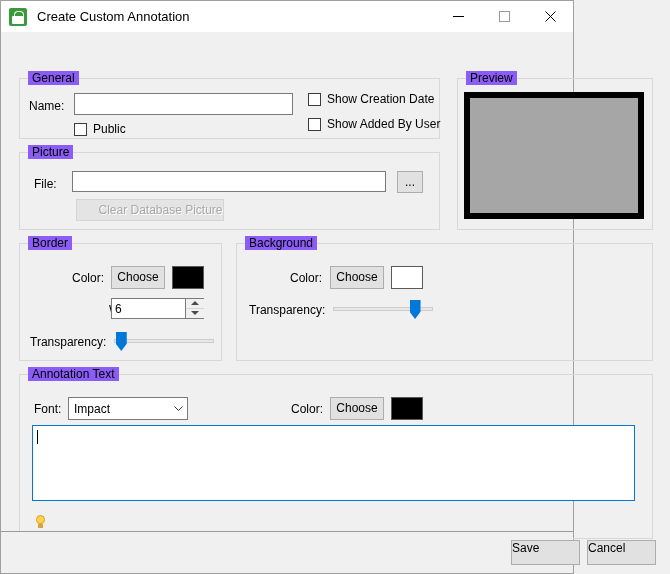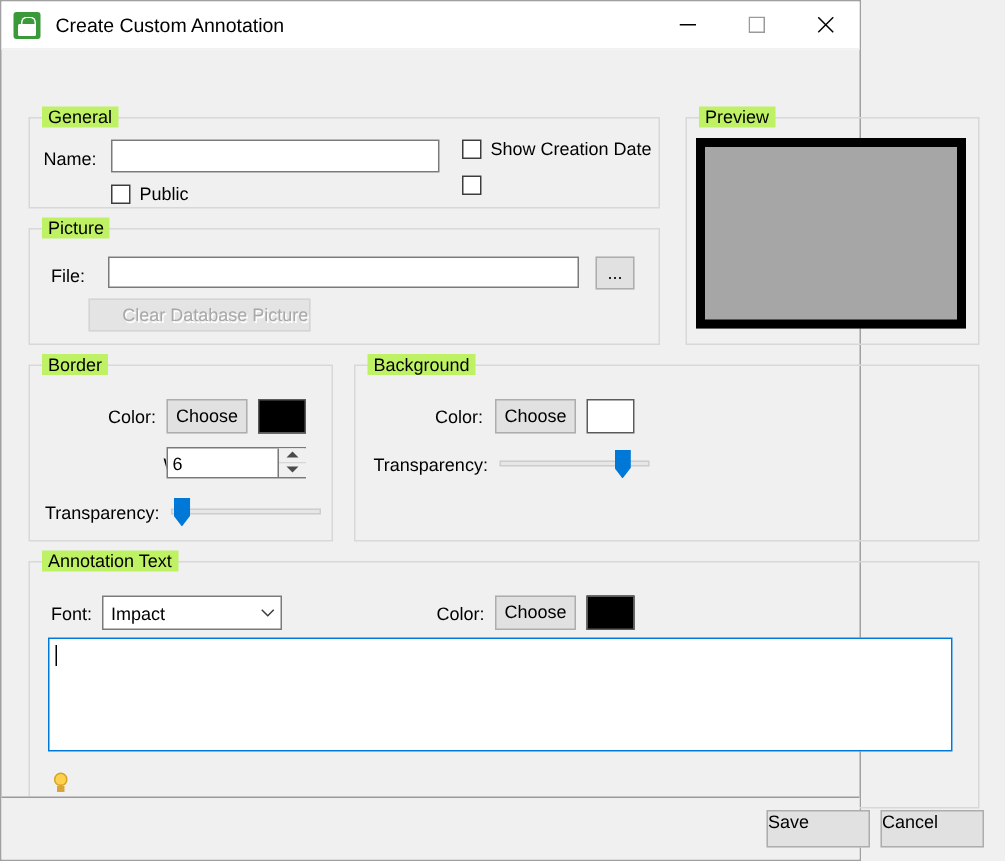--- a/index.html
+++ b/index.html
@@ -92,21 +92,21 @@
   
   .group {
     position: absolute;
     border: 1px solid #d8d8d8;
     background: transparent;
   }
   .group > .legend {
     position: absolute;
     top: -8px;
     left: 8px;
-    background: #bef264;
+    background: #8b5cf6;
     padding: 0 4px;
     font-size: 12px;
     color: #000;
     white-space: nowrap;
   }
 
   
   .lbl {
     font-size: 12px;
     color: #000;
@@ -363,34 +363,35 @@
       <span class="cblabel">Public</span>
     </div>
 
     <div class="cbwrap" style="left:307px; top:59px;align-items:center;">
       <span class="cbbox"></span>
       <span class="cblabel">Show Creation Date</span>
     </div>
 
     <div class="cbwrap" style="left:307px; top:84px;">
       <span class="cbbox"></span>
+      <span class="cblabel">Show Added By User</span>
     </div>
 
     <div class="group" style="left:456px; top:45px; width:196px; height:152px;">
       <span class="legend">Preview</span>
     </div>
     <div id="preview-box" style="left: 463px; top: 59px; width: 180px; height: 127px; border-color: rgb(0, 0, 0); background: rgb(166, 166, 166);"></div>
 
     <div class="group" style="left:18px; top:119px; width:421px; height:78px;">
       <span class="legend">Picture</span>
     </div>
     <span class="lbl" style="left:33px; top:144px;">File:</span>
     <input class="textbox" style="left: 71px; top: 138px; width: 314px; height: 21px;" value="">
     <div class="btn" style="left:396px; top:138px; width:26px; height:22px; line-height:20px;">...</div>
-    <div class="btn disabled" style="left:58px; top:166px; width:148px; height:22px; line-height:20px;padding-left:21px;">Clear Database Picture</div>
+    <div class="btn disabled" style="left:75px; top:166px; width:148px; height:22px; line-height:20px;padding-left:21px;">Clear Database Picture</div>
 
     <div class="group" style="left:18px; top:210px; width:203px; height:118px;">
       <span class="legend">Border</span>
     </div>
     <span class="lbl" style="left:71px; top:238px;">Color:</span>
     <div class="btn" style="left:110px; top:233px; width:54px; height:23px; line-height:21px;">Choose</div>
     <div class="swatch" id="border-swatch" style="left: 171px; top: 233px; width: 32px; height: 23px; background: rgb(0, 0, 0);"></div>
 
     <span class="lbl" style="left:60px; top:270px;margin-left:48px;">Weight:</span>
     <input class="textbox" style="left: 110px; top: 265px; width: 93px; height: 21px; padding-right: 21px;" value="6">

